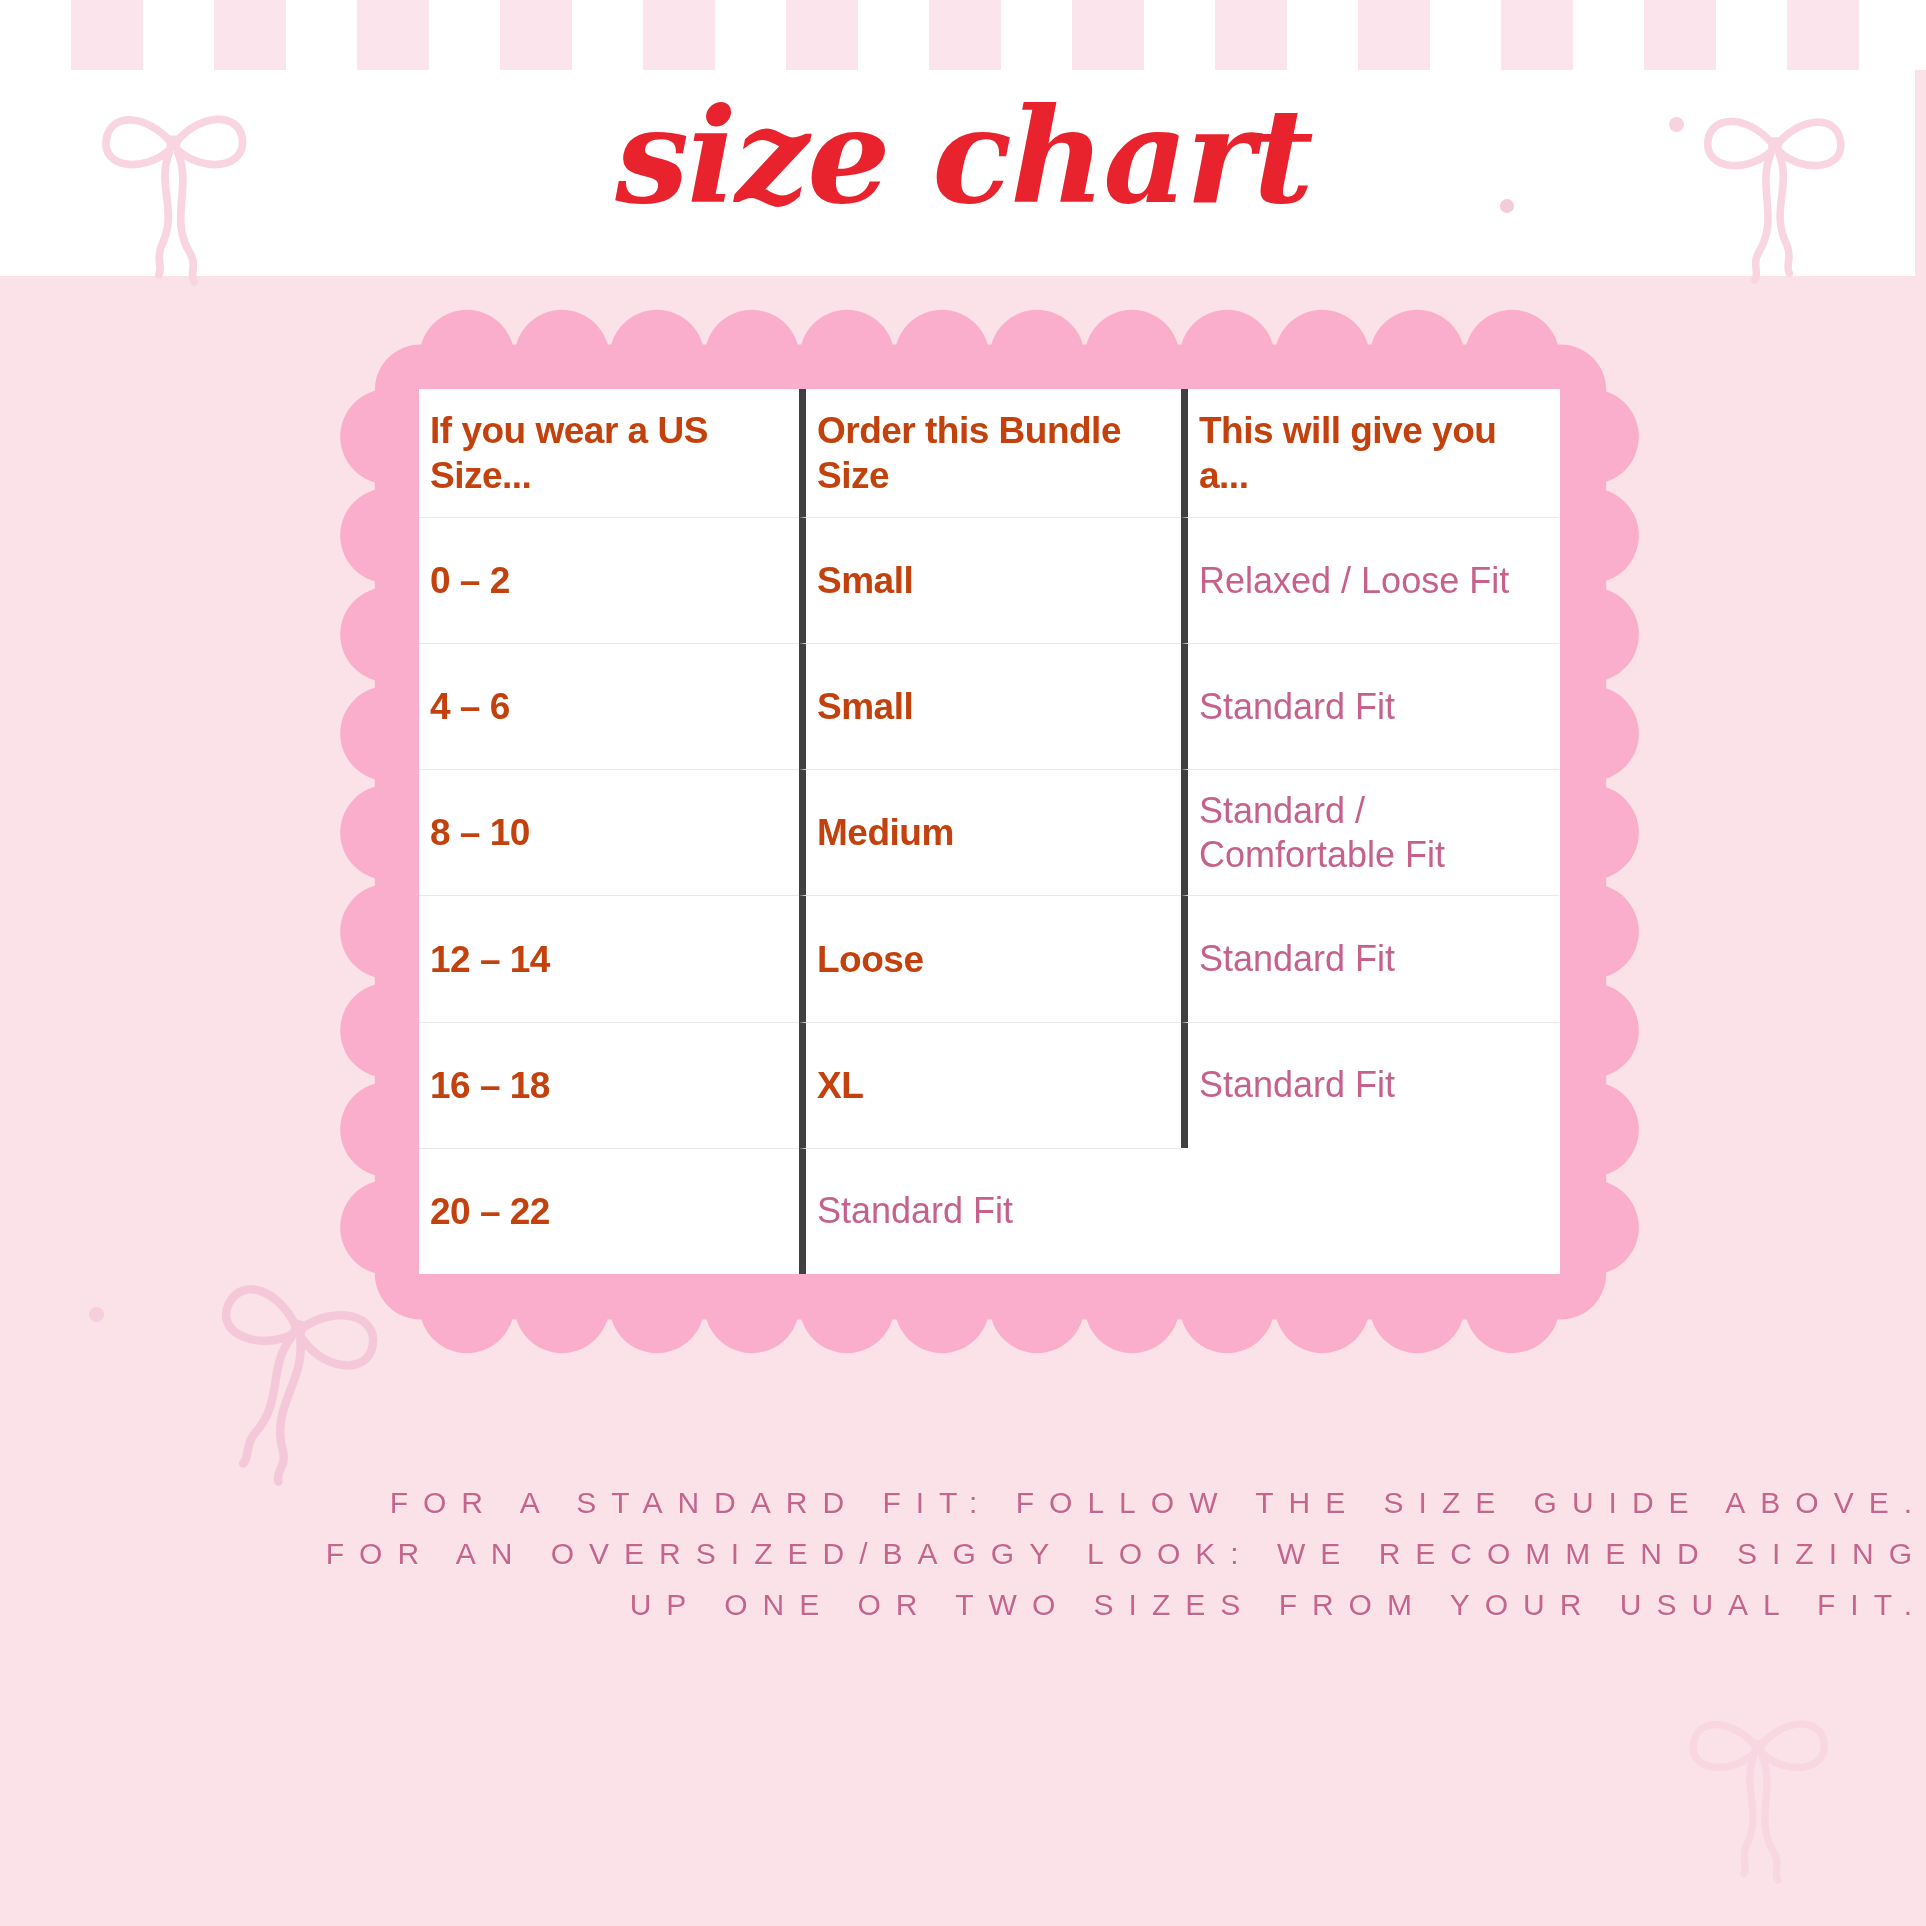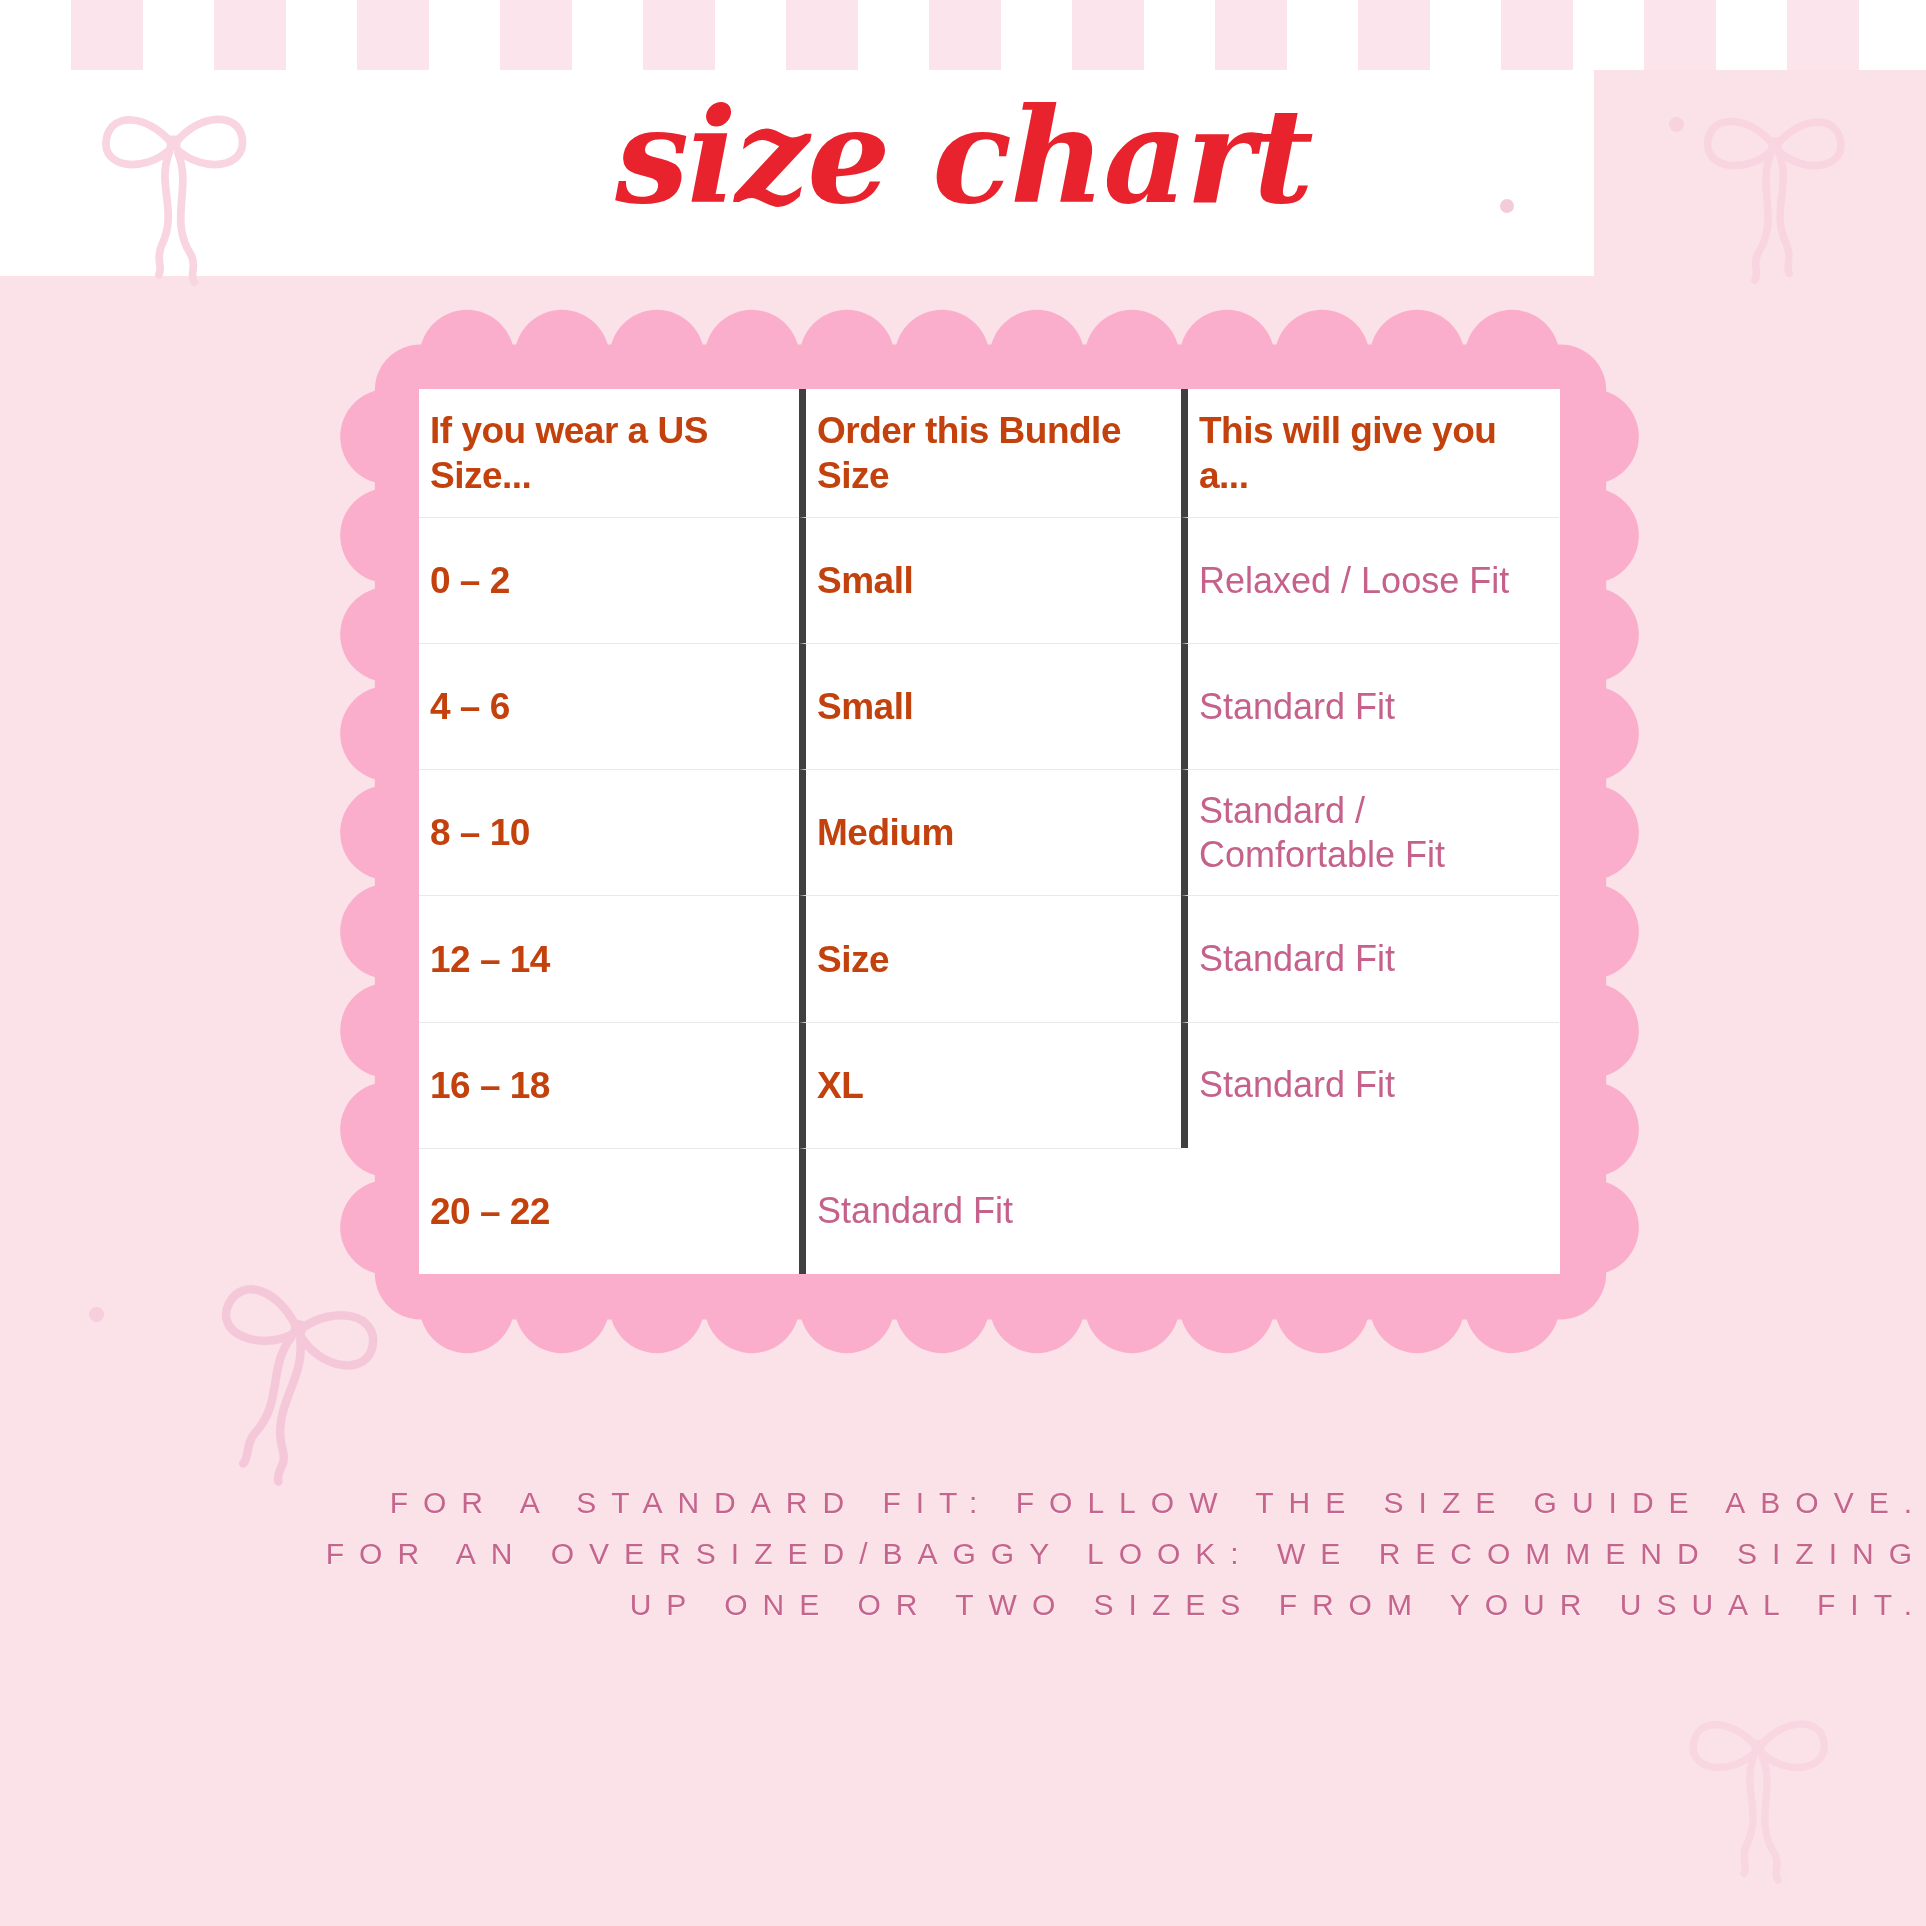--- a/index.html
+++ b/index.html
@@ -5,21 +5,21 @@
   html,body{margin:0;padding:0;background:#fff;}
   .canvas{
     position:relative;
     width:1927px;height:1927px;
     background:#FBE2E9;
     overflow:hidden;
     font-family:"Liberation Sans", sans-serif;
   }
   
   .header-band{
-    position:absolute;left:0;top:0;width:1594px;height:276px;
+    position:absolute;left:0;top:0;width:1915px;height:276px;
     background:#ffffff;
   }
   .awning-stripes{
     position:absolute;left:0;top:0;width:1927px;height:70px;
     background:repeating-linear-gradient(90deg,
       #ffffff 0px, #ffffff 71px,
       #FBE4EB 71px, #FBE4EB 143px);
   }
   .page-title{
     position:absolute;left:0;top:77px;width:1927px;height:158px;
@@ -181,21 +181,21 @@
 
     <div class="cell col1 bold rborder">4 – 6</div>
     <div class="cell col2 bold rborder">Small</div>
     <div class="cell col3 light rborder">Standard Fit</div>
 
     <div class="cell col1 bold rborder">8 – 10</div>
     <div class="cell col2 bold rborder">Medium</div>
     <div class="cell col3 light rborder">Standard / Comfortable Fit</div>
 
     <div class="cell col1 bold rborder">12 – 14</div>
-    <div class="cell col2 bold rborder">Size</div>
+    <div class="cell col2 bold rborder">Loose</div>
     <div class="cell col3 light rborder">Standard Fit</div>
 
     <div class="cell col1 bold rborder">16 – 18</div>
     <div class="cell col2 bold rborder">XL</div>
     <div class="cell col3 light rborder">Standard Fit</div>
 
     <div class="cell col1 bold rborder">20 – 22</div>
     <div class="cell col3 light rborder">Standard Fit</div>
   </div>
 

